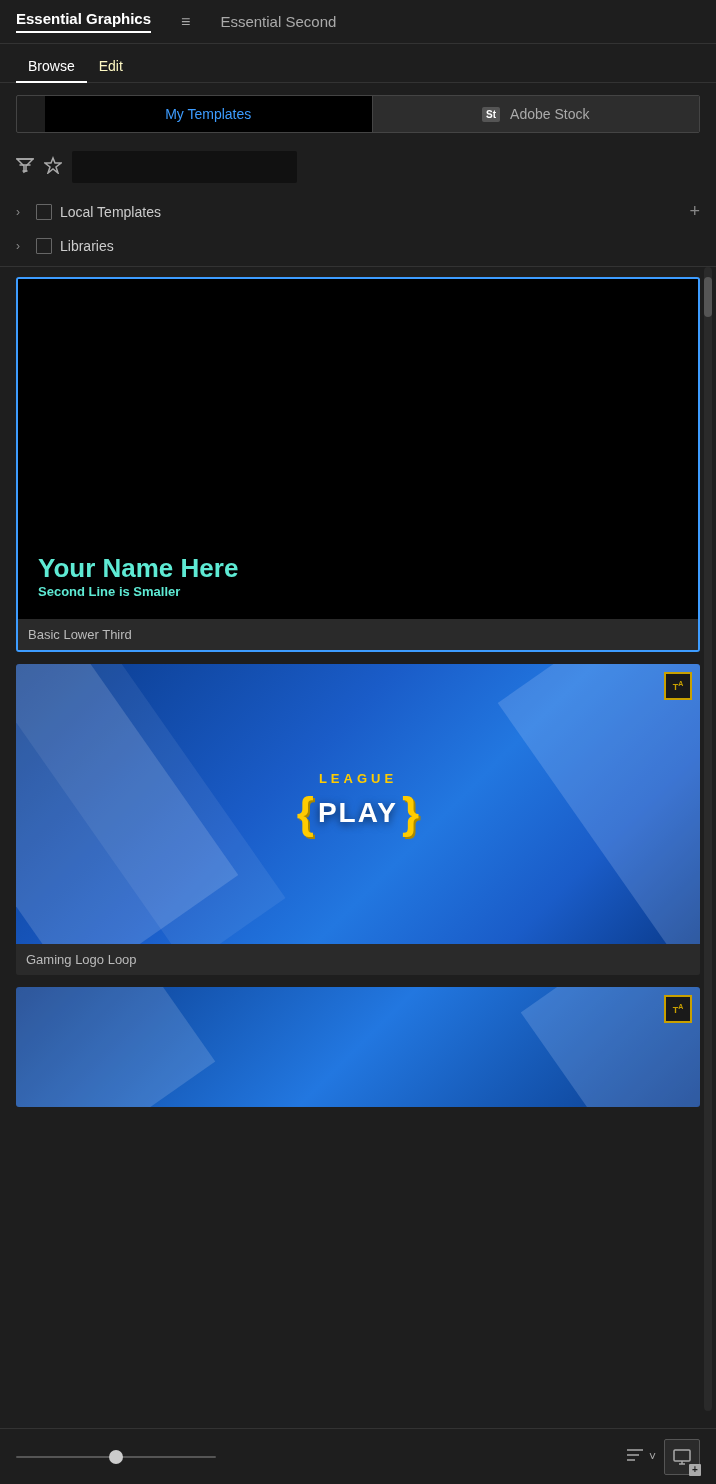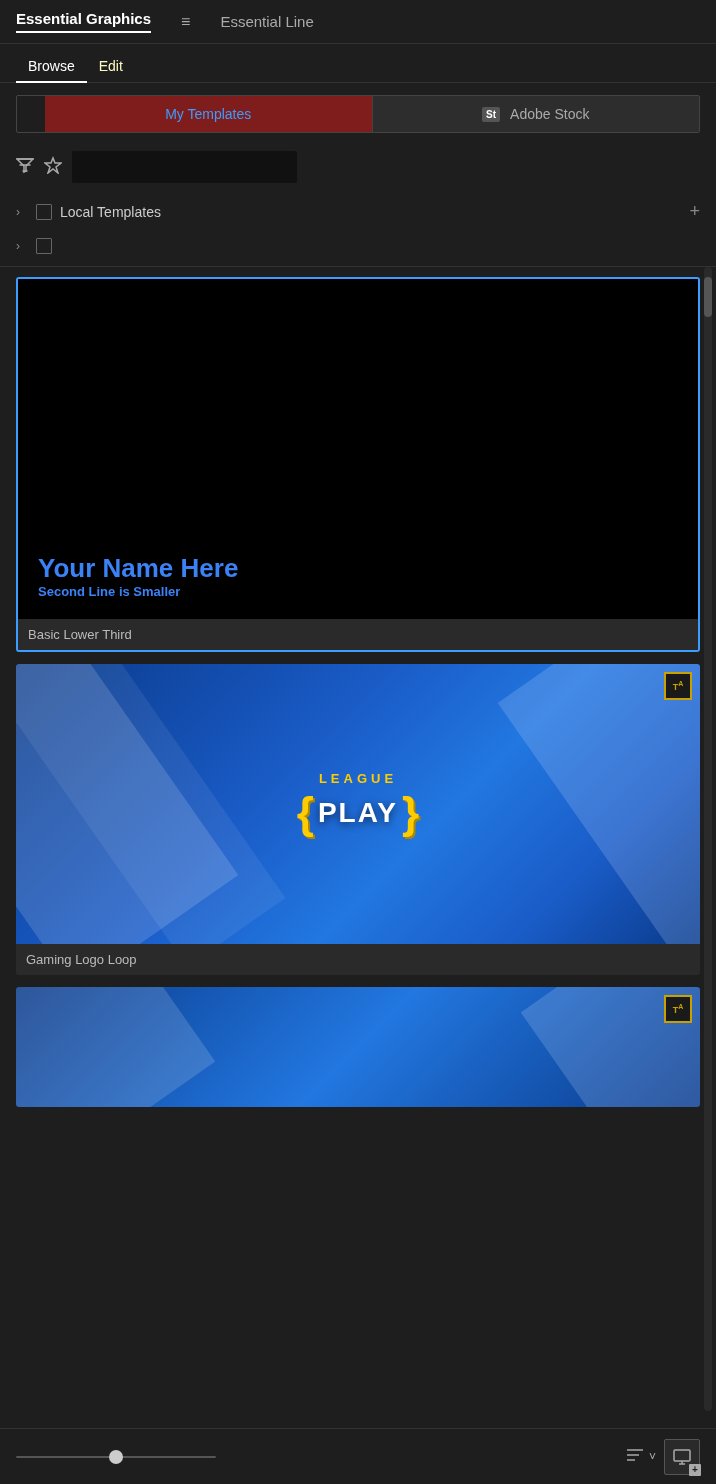--- a/index.html
+++ b/index.html
@@ -82,21 +82,21 @@
       color: #aaa;
       font-size: 14px;
       cursor: pointer;
       display: flex;
       align-items: center;
       justify-content: center;
       gap: 6px;
       border: none;
     }
     .toggle-btn.active {
-      background: #7f1d1d;
+      background: #000000;
       color: #3d9cff;
       margin-left: 28px;
     }
     .toggle-btn:first-child {
       border-right: 1px solid #444;
     }
 
     
     .filter-row {
       display: flex;
@@ -204,21 +204,21 @@
 
     
     .basic-lower-third-thumb {
       background: #000;
       height: 340px;
       display: flex;
       align-items: flex-end;
       padding: 20px;
     }
     .basic-lower-third-text {
-      color: #3b82f6;
+      color: #5eead4;
     }
     .basic-lower-third-text .name {
       font-size: 26px;
       font-weight: bold;
       display: block;
     }
     .basic-lower-third-text .sub {
       font-size: 13px;
       font-weight: bold;
       display: block;
@@ -453,21 +453,21 @@
       position: absolute;
       top: 10px;
     }
   </style>
 </head>
 <body>
 
 <div class="top-nav">
   <span class="top-nav-title">Essential Graphics</span>
   <span class="top-nav-menu">≡</span>
-  <span class="top-nav-secondary">Essential Line</span>
+  <span class="top-nav-secondary">Essential Second</span>
 </div>
 
 <div class="tabs">
   <div class="tab active">
     <span>Browse</span>
   </div>
   <div class="tab">
     <span>Edit</span>
   </div>
 </div>
@@ -508,20 +508,21 @@
 <div class="folder-list">
   <div class="folder-row">
     <span class="chevron">›</span>
     <span class="folder-checkbox"></span>
     <span class="folder-label">Local Templates</span>
     <span class="folder-add">+</span>
   </div>
   <div class="folder-row">
     <span class="chevron">›</span>
     <span class="folder-checkbox"></span>
+    <span class="folder-label">Libraries</span>
   </div>
 </div>
 
 <div class="scroll-area">
   <div class="template-grid">
 
     <div class="template-card selected">
       <div class="template-thumb basic-lower-third-thumb">
         <div class="basic-lower-third-text">
           <span class="name">Your Name Here</span>

